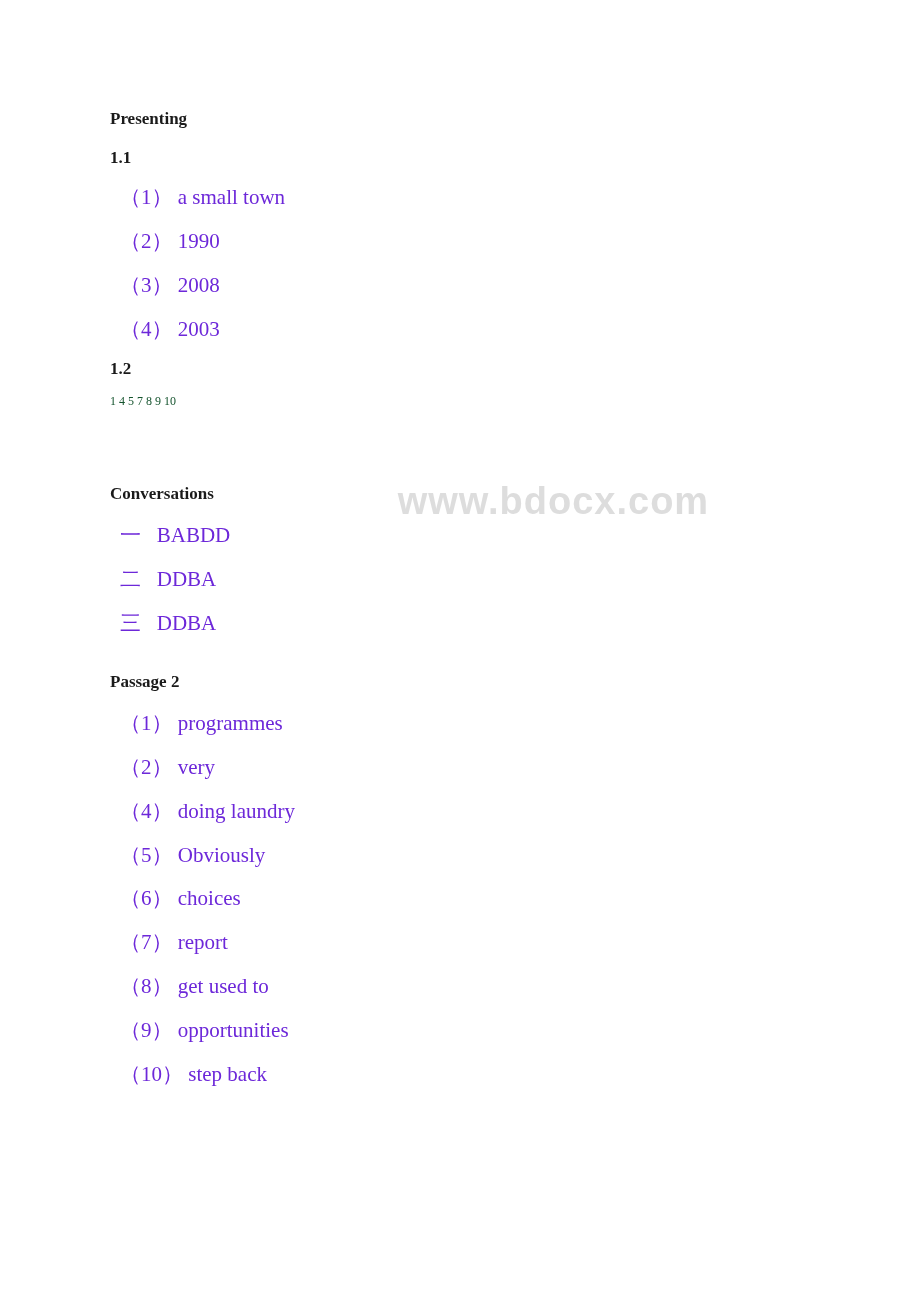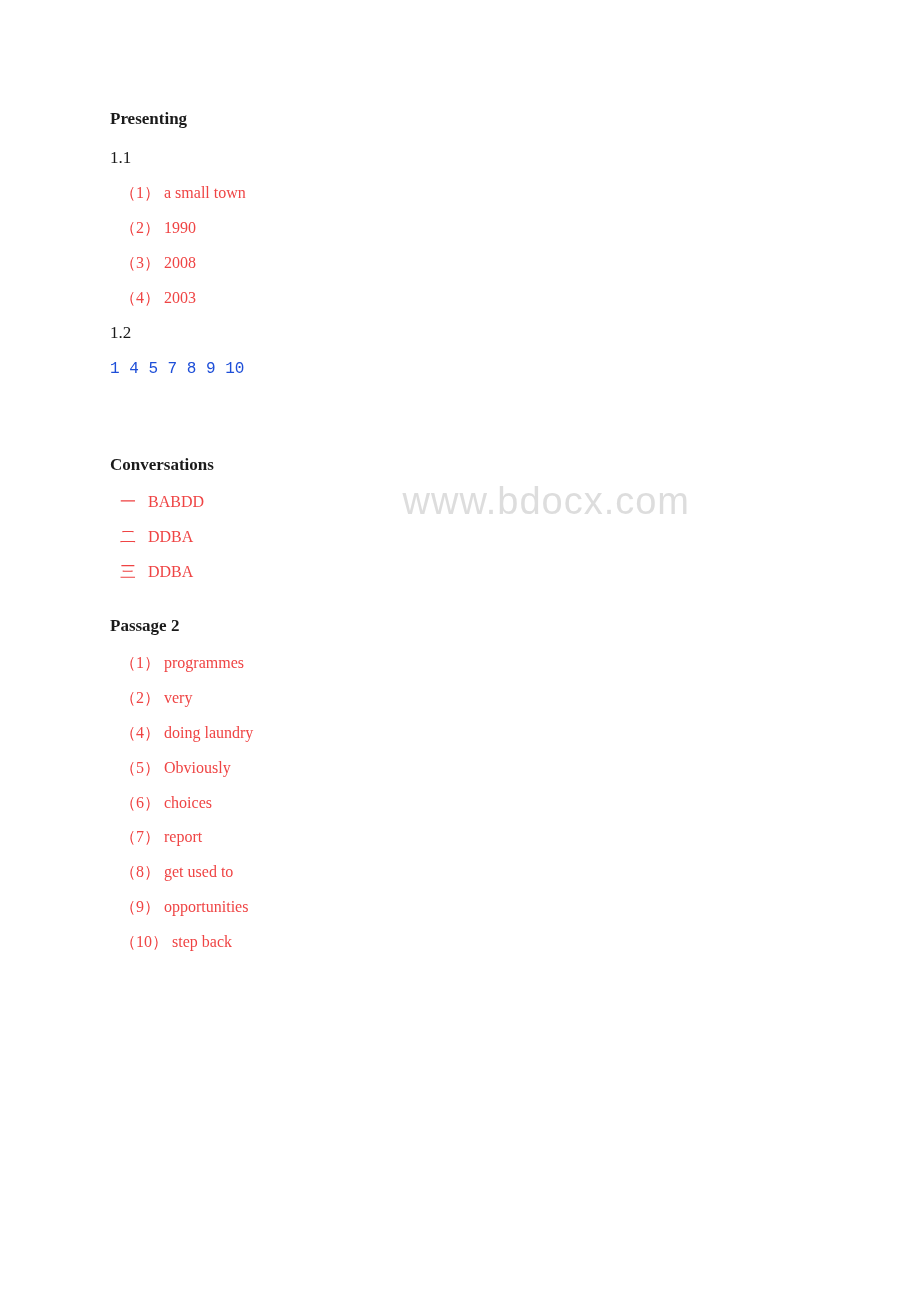--- a/index.html
+++ b/index.html
@@ -26,49 +26,48 @@
     .section-title {
       font-size: 17px;
       font-weight: bold;
       margin-top: 24px;
       margin-bottom: 8px;
       color: #1a1a1a;
     }
 
     .sub-section {
       font-size: 17px;
-      font-weight: normal;
+      font-weight: bold;
       margin-bottom: 6px;
     }
 
     .list-item {
-      font-size: 16px;
+      font-size: 21px;
       margin-top: 6px;
       margin-bottom: 6px;
       padding-left: 10px;
-      color: #ef4444;
+      color: #6d28d9;
     }
 
     .inline-row {
-      font-size: 16px;
+      font-size: 12px;
       margin-top: 6px;
       margin-bottom: 6px;
-      color: #1d4ed8;
-      font-family: Liberation Mono, monospace;
+      color: #14532d;
     }
 
     .watermark {
       position: absolute;
       top: 480px;
       left: 50%;
       transform: translateX(-20%);
       font-size: 38px;
       color: rgba(180, 180, 180, 0.45);
       font-family: Arial, sans-serif;
-      font-weight: normal;
+      font-weight: bold;
       pointer-events: none;
       white-space: nowrap;
       letter-spacing: 1px;
     }
 
     .spacer {
       height: 18px;
     }
   </style>
 </head>

